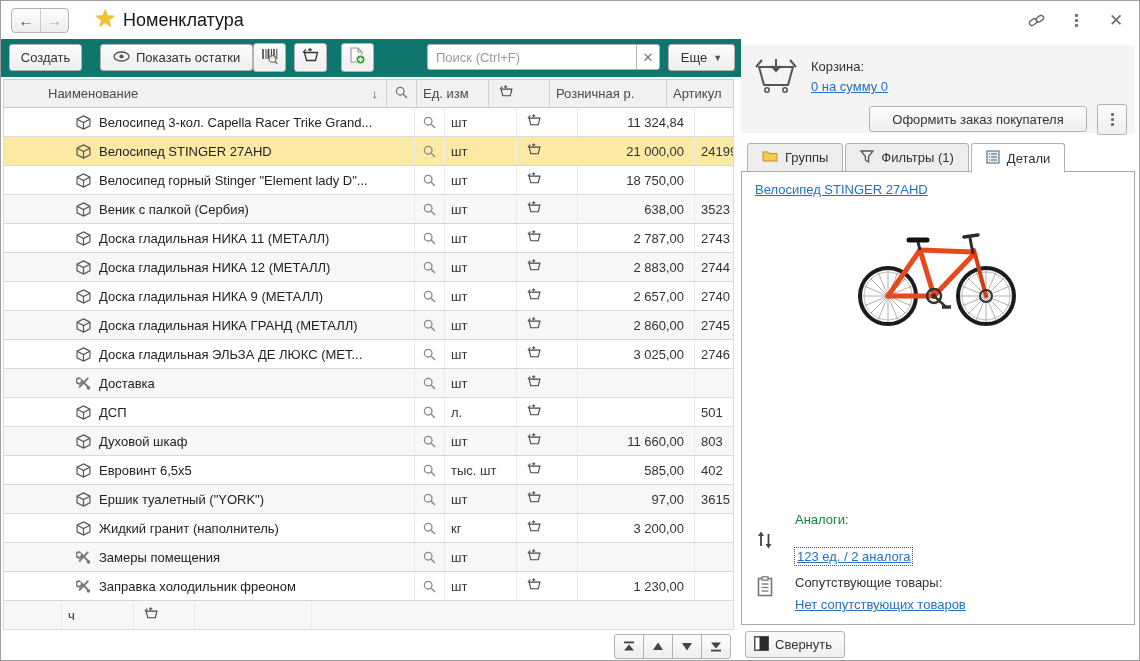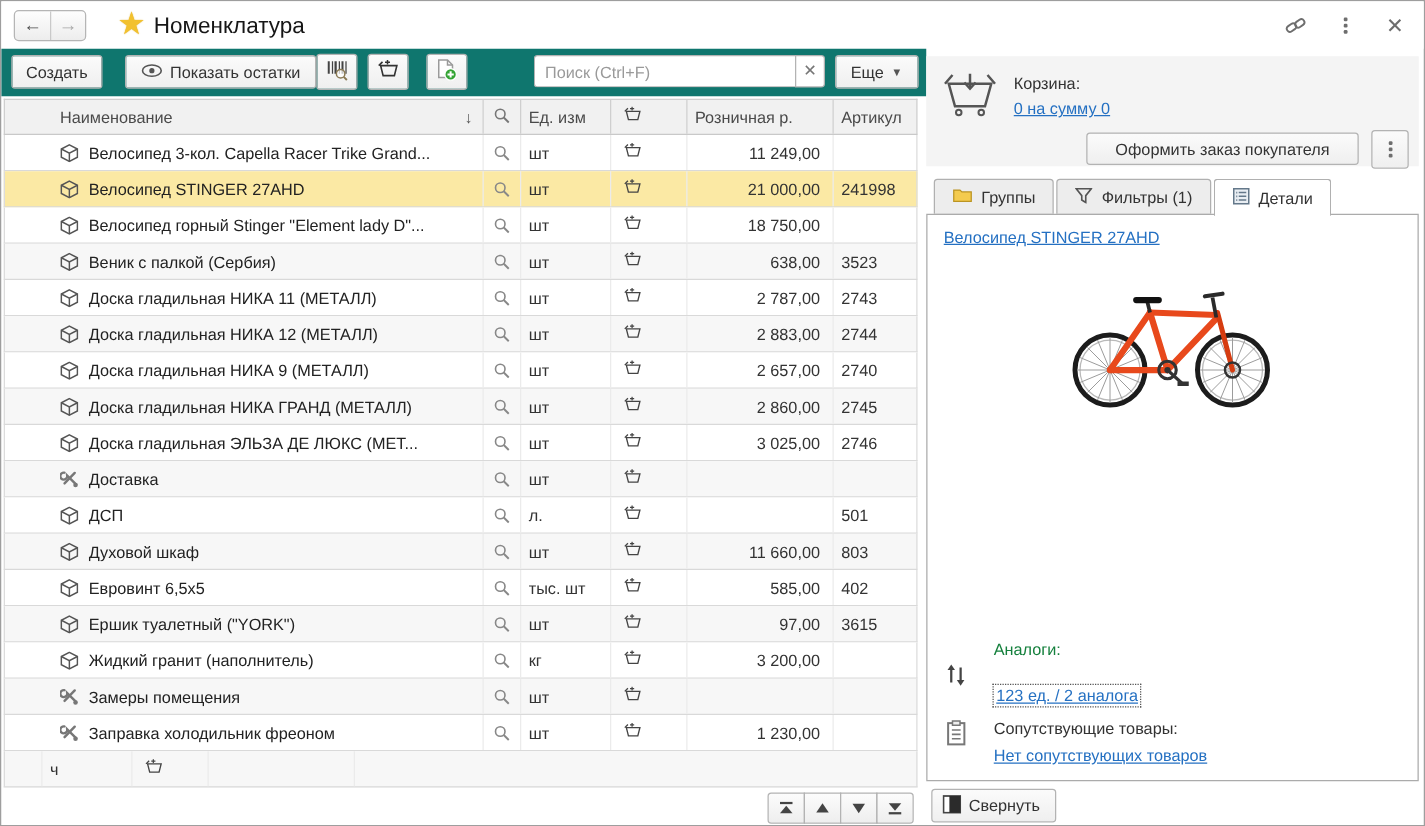--- a/index.html
+++ b/index.html
@@ -28,29 +28,29 @@
   .btn-create { position:absolute; left:8px; top:5px; width:73px; }
   .btn-stock  { position:absolute; left:99px; top:5px; }
   .iconbtn { position:absolute; top:4px; width:33px; height:29px; padding:0; }
   .btn-barcode { left:252px; }
   .btn-cartadd { left:293px; }
   .btn-greendoc{ left:340px; }
   .searchwrap { position:absolute; left:426px; top:5px; width:233px; height:26px; display:flex; }
   .searchwrap input { flex:1; border:1px solid #b3b3b3; border-right:none; border-radius:3px 0 0 3px; padding:0 8px; font-size:13px; color:#333; font-family:inherit; outline:none; }
   .searchwrap input::placeholder { color:#9a9a9a; }
   .search-clear { width:24px; border:1px solid #b3b3b3; border-radius:0 3px 3px 0; background:#fff; display:flex; align-items:center; justify-content:center; color:#777; font-size:13px; }
-  .btn-more { position:absolute; left:667px; top:5px; width:67px;justify-content:flex-end; }
+  .btn-more { position:absolute; left:667px; top:5px; width:67px; }
   .caret { font-size:9px; color:#555; }
 
   
   .table { position:absolute; left:2px; top:78px; width:731px; }
   .thead { display:flex; height:29px; background:#f1f1f1; border:1px solid #cfcfcf; border-bottom:1px solid #c9c9c9; color:#4a4a4a; }
   .thead .c { display:flex; align-items:center; border-right:1px solid #cfcfcf; padding:0 6px; }
   .thead .c:last-child { border-right:none;align-items:center; }
-  .trow { display:flex; height:29px; border-left:1px solid #dcdcdc; border-right:1px solid #dcdcdc; border-bottom:1px solid #d9d9d9; background:#fff; }
+  .trow { display:flex; height:29px; border-left:1px solid #dcdcdc; border-right:1px solid #dcdcdc; border-bottom:1px solid #d9d9d9; background:#fff;padding-left:28px; }
   .trow.alt { background:#f7f7f7; }
   .trow.selected { background:#fbe9a4; }
   .trow .c { display:flex; align-items:center; border-right:1px solid #ebebeb; padding:0 6px; overflow:hidden; }
   .trow .c:last-child { border-right:none; }
   .c-name { width:345px;margin-left:38px; }
   .c-search { width:30px; justify-content:center; }
   .c-unit { width:72px; }
   .c-cart { width:61px; padding-left:10px !important; }
   .c-price { width:117px; justify-content:flex-end; padding-right:10px !important; }
   .c-article { flex:1; }
@@ -234,21 +234,21 @@
           </div>
     <div class="c c-unit">шт</div>
     <div class="c c-cart">
             <span><svg width="15" height="14" viewBox="0 0 18 16">
                 <path d="M2.5 4.5 H15.5 L13.5 12.5 H4.5 Z" fill="none" stroke="#444" stroke-width="1.3"></path>
                 <line x1="1" y1="4.5" x2="4" y2="1.5" stroke="#444" stroke-width="1.3"></line>
                 <line x1="6" y1="1.8" x2="10" y2="1.8" stroke="#444" stroke-width="1.2"></line>
                 <line x1="8" y1="0" x2="8" y2="3.6" stroke="#444" stroke-width="1.2"></line>
               </svg></span>
           </div>
-    <div class="c c-price">11 249,00</div>
+    <div class="c c-price">11 324,84</div>
     <div class="c c-article"></div>
   </div>
         <div class="trow selected">
     <div class="c c-name">
             <span class="ricon">
               <svg width="15" height="15" viewBox="0 0 14 14">
                 <g fill="none" stroke="#555" stroke-width="1.1">
                   <path d="M7 0.8 L13 3.9 V10.1 L7 13.2 L1 10.1 V3.9 Z"></path>
                   <path d="M1 3.9 L7 7 L13 3.9"></path>
                   <line x1="7" y1="7" x2="7" y2="13.2"></line>

